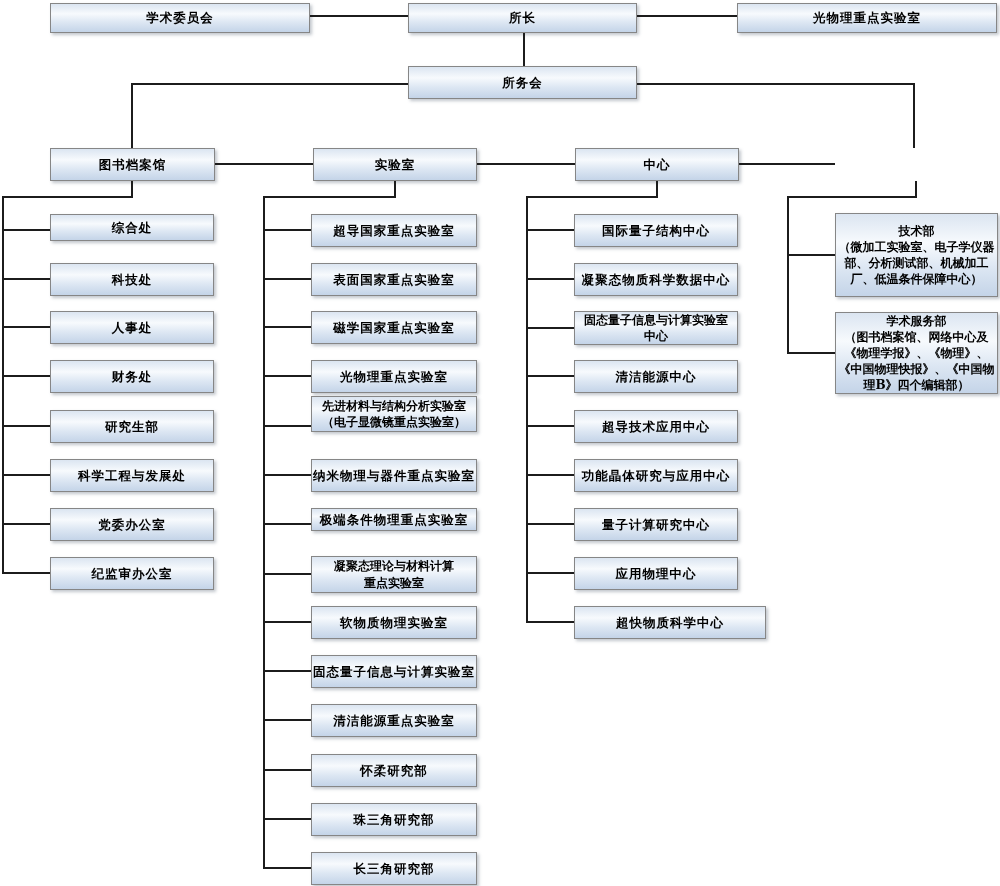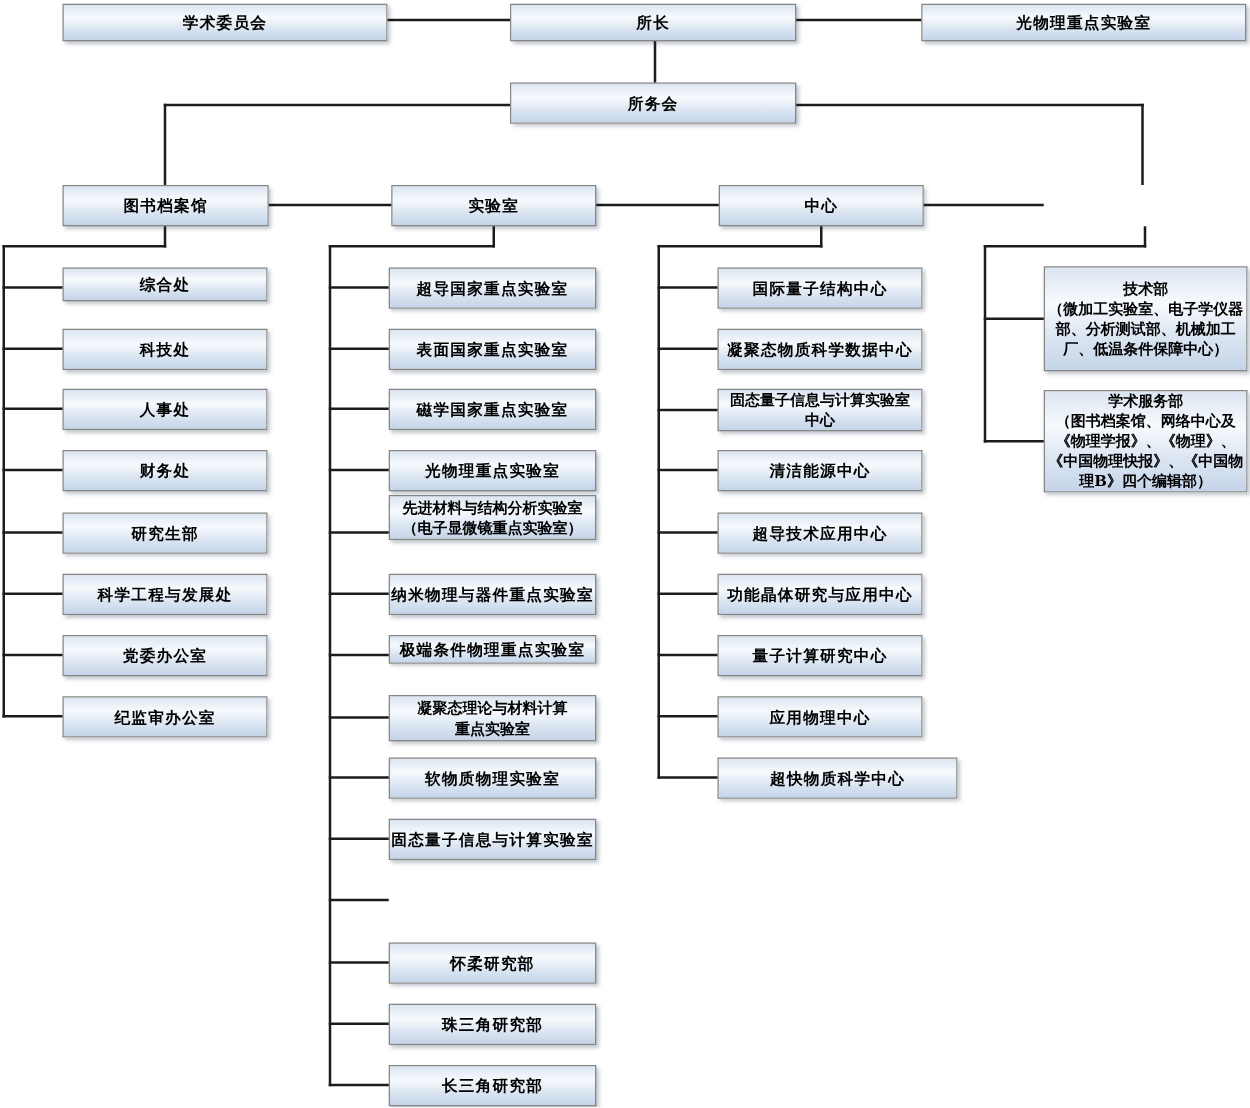--- a/index.html
+++ b/index.html
@@ -44,20 +44,21 @@
   <div class="box" style="left:311px;top:311px;width:166px;height:33px">磁学国家重点实验室</div>
   <div class="box" style="left:311px;top:360px;width:166px;height:33px">光物理重点实验室</div>
   <div class="box tight" style="left:311px;top:396px;width:166px;height:36px">先进材料与结构分析实验室
 （电子显微镜重点实验室）</div>
   <div class="box" style="left:311px;top:459px;width:166px;height:33px">纳米物理与器件重点实验室</div>
   <div class="box" style="left:311px;top:508px;width:166px;height:23px">极端条件物理重点实验室</div>
   <div class="box tight" style="left:311px;top:556px;width:166px;height:37px">凝聚态理论与材料计算
 重点实验室</div>
   <div class="box" style="left:311px;top:606px;width:166px;height:33px">软物质物理实验室</div>
   <div class="box" style="left:311px;top:655px;width:166px;height:33px">固态量子信息与计算实验室</div>
+  <div class="box" style="left:311px;top:704px;width:166px;height:33px">清洁能源重点实验室</div>
   <div class="box" style="left:311px;top:754px;width:166px;height:33px">怀柔研究部</div>
   <div class="box" style="left:311px;top:803px;width:166px;height:33px">珠三角研究部</div>
   <div class="box" style="left:311px;top:852px;width:166px;height:33px">长三角研究部</div>
 
   <div class="box" style="left:574px;top:214px;width:164px;height:33px">国际量子结构中心</div>
   <div class="box" style="left:574px;top:263px;width:164px;height:33px">凝聚态物质科学数据中心</div>
   <div class="box tight" style="left:574px;top:311px;width:164px;height:34px">固态量子信息与计算实验室
 中心</div>
   <div class="box" style="left:574px;top:360px;width:164px;height:33px">清洁能源中心</div>
   <div class="box" style="left:574px;top:410px;width:164px;height:33px">超导技术应用中心</div>

